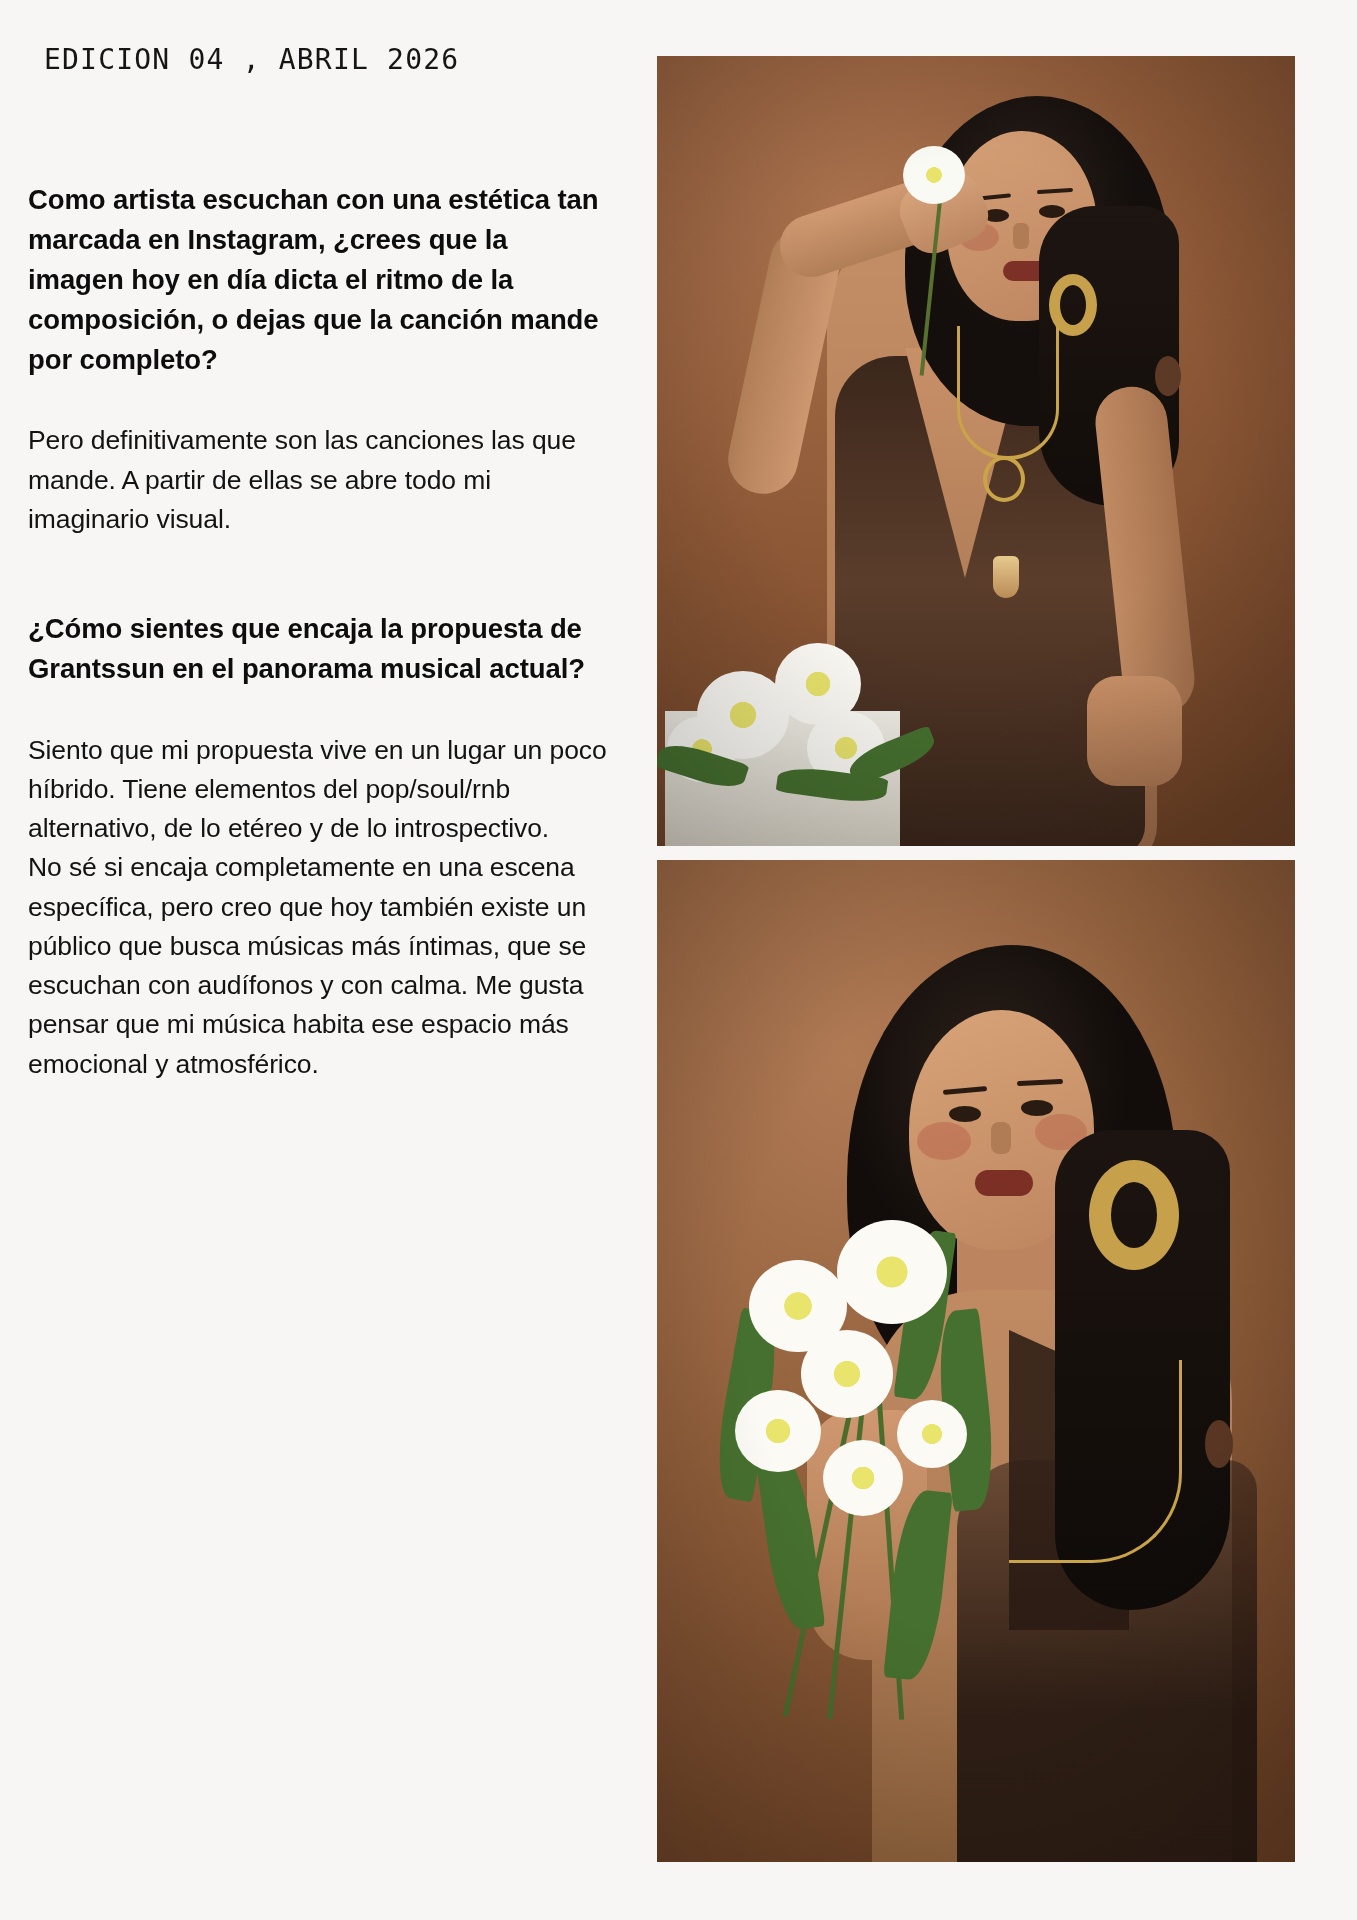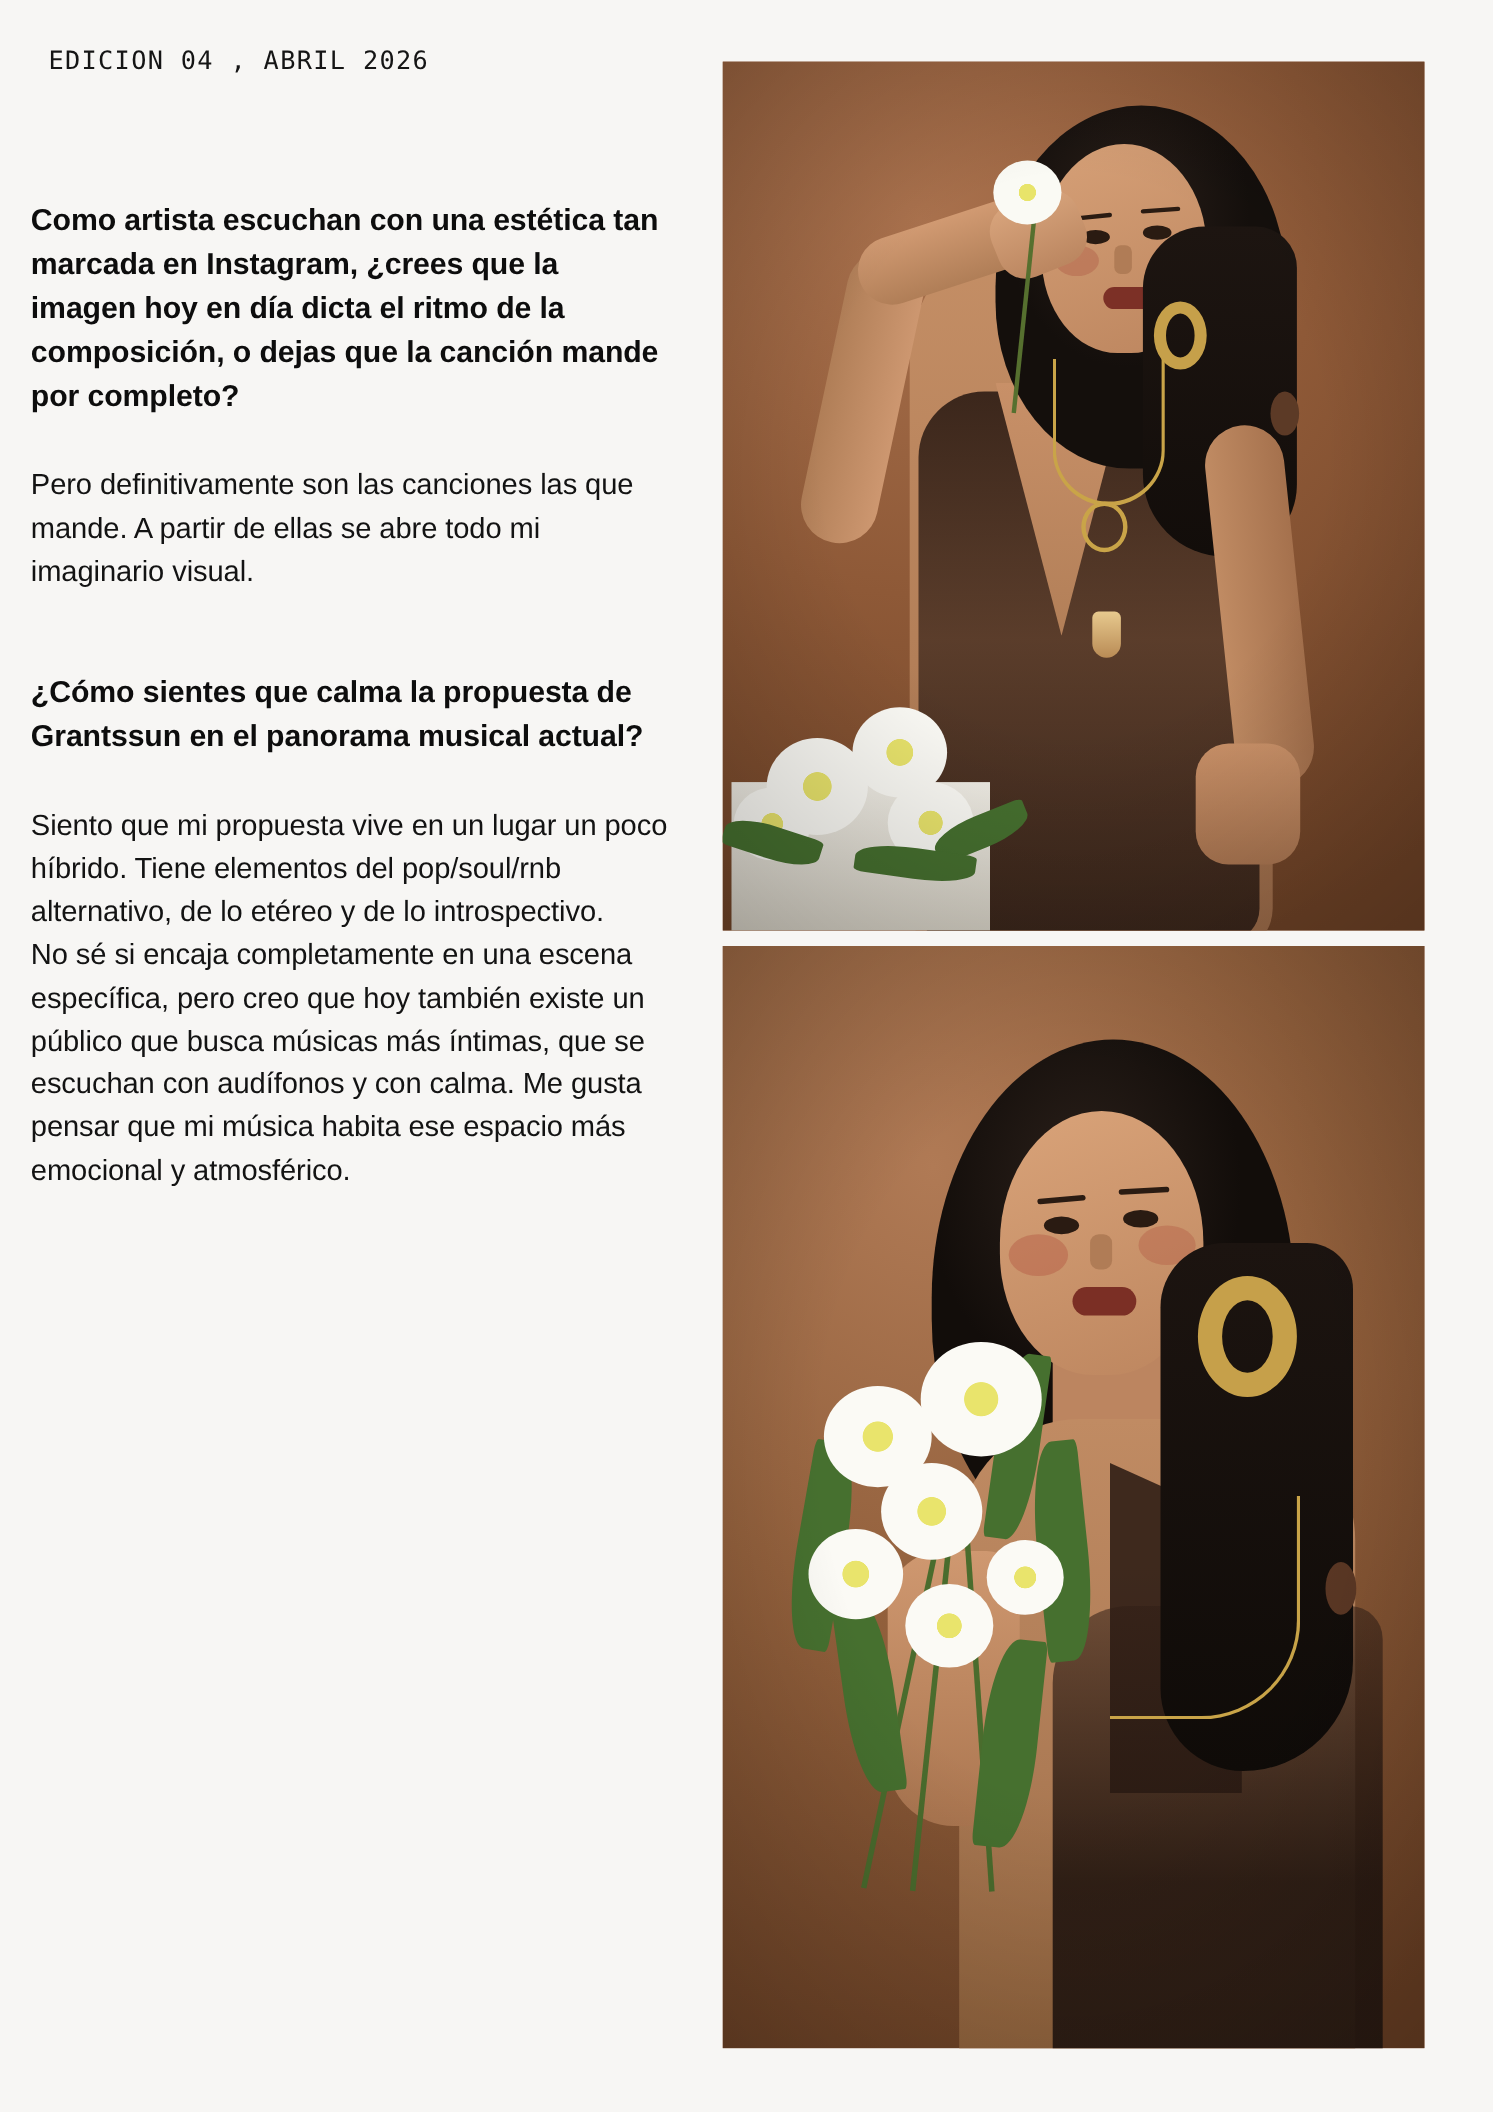--- a/index.html
+++ b/index.html
@@ -20,21 +20,21 @@
     height: 1920px;
     background: #f7f6f4;
   }
 
   
   .edition {
     position: absolute;
     left: 44px;
     top: 43px;
     font-family: "DejaVu Sans Mono", monospace;
-    font-size: 23px;
+    font-size: 28px;
     letter-spacing: 1.2px;
     color: #151515;
     white-space: nowrap;
   }
 
   
   .text-col {
     position: absolute;
     left: 28px;
     top: 180px;
@@ -415,21 +415,21 @@
     <div class="q-block">Como artista escuchan con una estética tan marcada en Instagram, ¿crees que la imagen hoy en día dicta el ritmo de la composición, o dejas que la canción mande por completo?</div>
 
     <div class="gap-1"></div>
 
     <div class="a-block">
       <div class="para">Pero definitivamente son las canciones las que mande. A partir de ellas se abre todo mi imaginario visual.</div>
     </div>
 
     <div class="gap-2"></div>
 
-    <div class="q-block">¿Cómo sientes que calma la propuesta de Grantssun en el panorama musical actual?</div>
+    <div class="q-block">¿Cómo sientes que encaja la propuesta de Grantssun en el panorama musical actual?</div>
 
     <div class="gap-1"></div>
 
     <div class="a-block">
       <div class="para"> Siento que mi propuesta vive en un lugar un poco híbrido. Tiene elementos del pop/soul/rnb alternativo, de lo etéreo y de lo introspectivo.</div>
       <div class="para">No sé si encaja completamente en una escena específica, pero creo que hoy también existe un público que busca músicas más íntimas, que se escuchan con audífonos y con calma. Me gusta pensar que mi música habita ese espacio más emocional y atmosférico.</div>
     </div>
   </div>
 
   <div class="photo" id="photo-top">

